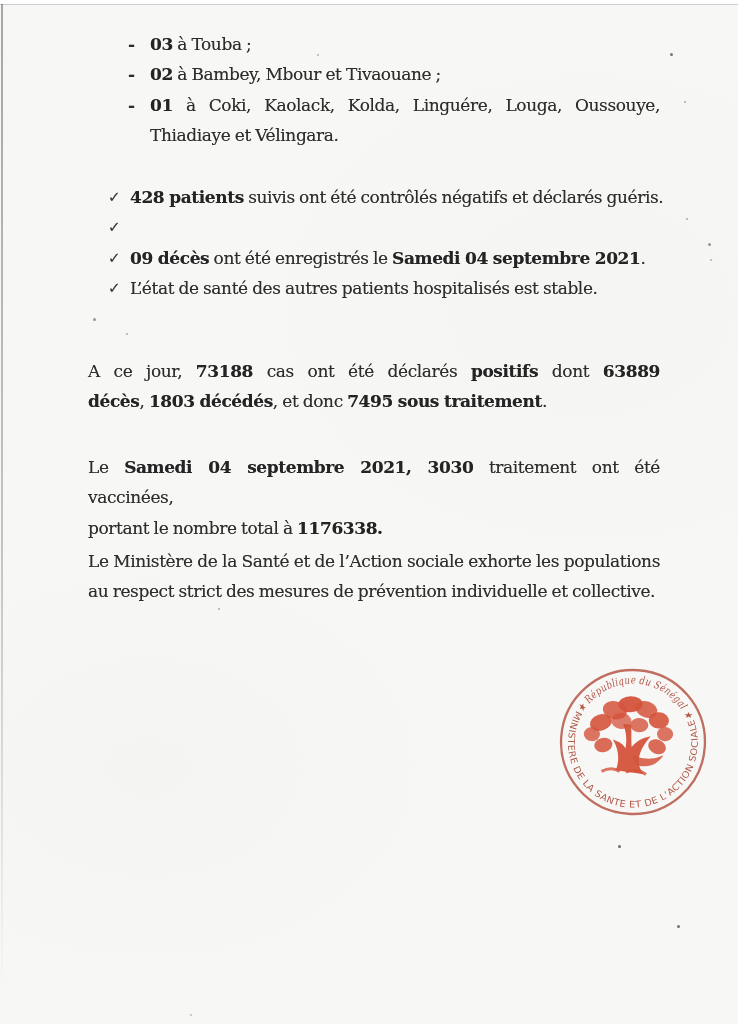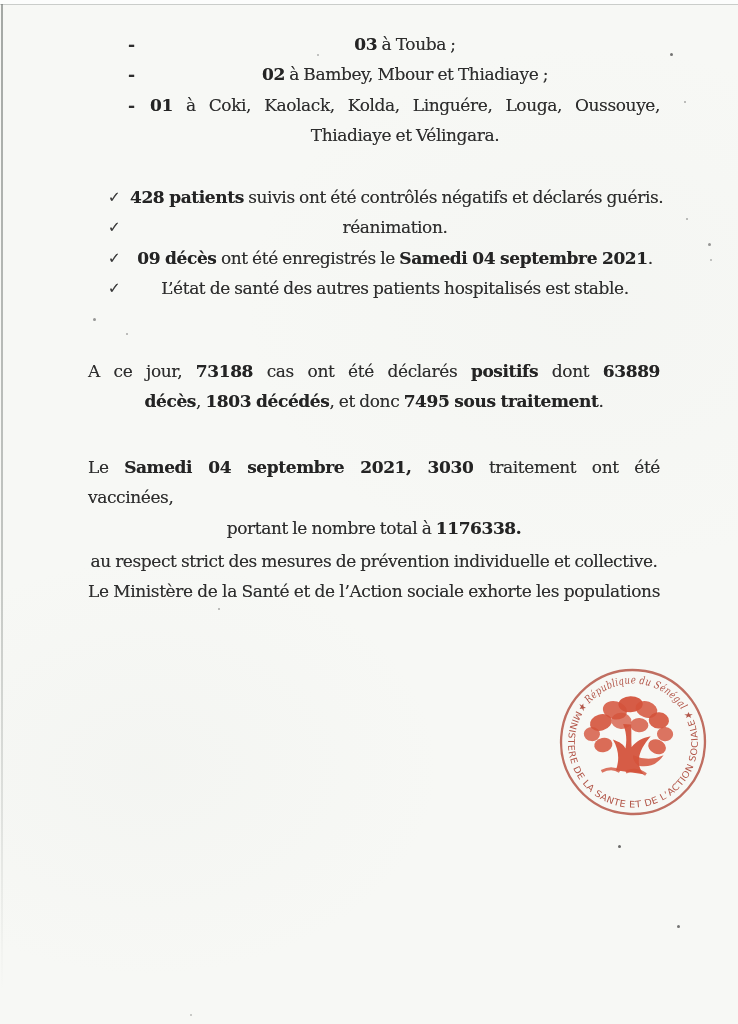--- a/index.html
+++ b/index.html
@@ -10,21 +10,21 @@
       radial-gradient(420px 300px at 20% 75%, rgba(205,210,205,.08), transparent 70%),
       radial-gradient(500px 380px at 80% 30%, rgba(210,214,210,.07), transparent 70%);
     font-family:"DejaVu Serif","Liberation Serif",serif;
     color:#2d2d2d;
   }
   .edge-top-white{position:absolute;top:0;left:0;right:0;height:4px;background:rgba(255,255,255,.65);}
   .edge-top{position:absolute;top:4px;left:0;right:0;height:1px;background:rgba(140,146,142,.42);}
   .edge-left{position:absolute;left:1px;top:4px;width:2px;height:1016px;
     background:linear-gradient(180deg, rgba(96,102,98,.55), rgba(110,116,112,.38) 55%, rgba(120,126,122,.18) 80%, transparent 97%);}
   .block{position:absolute;left:88px;width:572px;font-size:17px;letter-spacing:-0.4px;word-spacing:-0.6px;}
-  .line{line-height:30.4px;white-space:nowrap;text-shadow:0 0 .5px rgba(45,45,45,.5);text-align:center;}
+  .line{line-height:30.4px;white-space:nowrap;text-shadow:0 0 .5px rgba(45,45,45,.5);}
   .line.j{white-space:normal;text-align:justify;text-align-last:justify;}
   .seg-b{font-weight:bold;color:#242424;}
   .item{display:grid;grid-template-columns:22px 1fr;align-items:start;}
   .item .marker{line-height:30.4px;text-shadow:0 0 .5px rgba(45,45,45,.5);}
   .dash-item{padding-left:40px;}
   .dash-item .marker{font-weight:bold;}
   .check-item{padding-left:20px;}
   .check-item .marker{font-family:"DejaVu Sans","Liberation Sans",sans-serif;font-size:15px;color:#3a3a3a;}
   .stamp{position:absolute;left:557px;top:666px;width:152px;height:152px;transform:rotate(4deg);opacity:.93;}
   .speck{position:absolute;border-radius:50%;background:#474747;}
@@ -42,42 +42,41 @@
       <div class="block" style="top: 29px;">
         <div class="item dash-item">
           <span class="marker">-</span>
           <div class="txt">
             <div class="line"><span class="seg-b">03</span><span class="seg-r"> à Touba ;</span></div>
           </div>
         </div>
         <div class="item dash-item">
           <span class="marker">-</span>
           <div class="txt">
-            <div class="line"><span class="seg-b">02</span><span class="seg-r"> à Bambey, Mbour et Thiadiaye ;</span></div>
+            <div class="line"><span class="seg-b">02</span><span class="seg-r"> à Bambey, Mbour et Tivaouane ;</span></div>
           </div>
         </div>
         <div class="item dash-item">
           <span class="marker">-</span>
           <div class="txt">
             <div class="line j"><span class="seg-b">01</span><span class="seg-r"> à Coki, Kaolack, Kolda, Linguére, Louga, Oussouye,</span></div>
             <div class="line"><span class="seg-r">Thiadiaye et Vélingara.</span></div>
           </div>
         </div>
       </div>
       <div class="block" style="top: 182px;">
         <div class="item check-item">
           <span class="marker">✓</span>
           <div class="txt">
             <div class="line"><span class="seg-b">428 patients</span><span class="seg-r"> suivis ont été contrôlés négatifs et déclarés guéris.</span></div>
           </div>
         </div>
         <div class="item check-item">
           <span class="marker">✓</span>
           <div class="txt">
-            <div class="line"><span class="seg-r">réanimation.</span></div>
           </div>
         </div>
         <div class="item check-item">
           <span class="marker">✓</span>
           <div class="txt">
             <div class="line"><span class="seg-b">09 décès</span><span class="seg-r"> ont été enregistrés le </span><span class="seg-b">Samedi 04 septembre 2021</span><span class="seg-r">.</span></div>
           </div>
         </div>
         <div class="item check-item">
           <span class="marker">✓</span>
@@ -88,22 +87,22 @@
       </div>
       <div class="block" style="top: 356px;">
         <div class="line j"><span class="seg-r">A ce jour, </span><span class="seg-b">73188</span><span class="seg-r"> cas ont été déclarés </span><span class="seg-b">positifs</span><span class="seg-r"> dont </span><span class="seg-b">63889</span></div>
         <div class="line"><span class="seg-b">décès</span><span class="seg-r">, </span><span class="seg-b">1803 décédés</span><span class="seg-r">, et donc </span><span class="seg-b">7495 sous traitement</span><span class="seg-r">.</span></div>
       </div>
       <div class="block" style="top: 452px;">
         <div class="line j"><span class="seg-r">Le </span><span class="seg-b">Samedi 04 septembre 2021, 3030</span><span class="seg-r"> traitement ont été vaccinées,</span></div>
         <div class="line"><span class="seg-r">portant le nombre total à </span><span class="seg-b">1176338.</span></div>
       </div>
       <div class="block" style="top: 546px;">
+        <div class="line j"><span class="seg-r">Le Ministère de la Santé et de l’Action sociale exhorte les populations</span></div>
         <div class="line"><span class="seg-r">au respect strict des mesures de prévention individuelle et collective.</span></div>
-        <div class="line j"><span class="seg-r">Le Ministère de la Santé et de l’Action sociale exhorte les populations</span></div>
       </div>
     </div>
 
   <div class="stamp">
     <svg width="152" height="152" viewBox="0 0 150 150">
       <circle cx="75" cy="75" r="71" fill="none" stroke-width="2.3" opacity="0.85" stroke="#b14a3a"></circle>
       <defs>
         <path id="arcTop" d="M 23 51 A 57 57 0 0 1 127 51" fill="none"></path>
         <path id="arcBottom" d="M 20 43 A 64 64 0 1 0 130 43" fill="none"></path>
       </defs>

